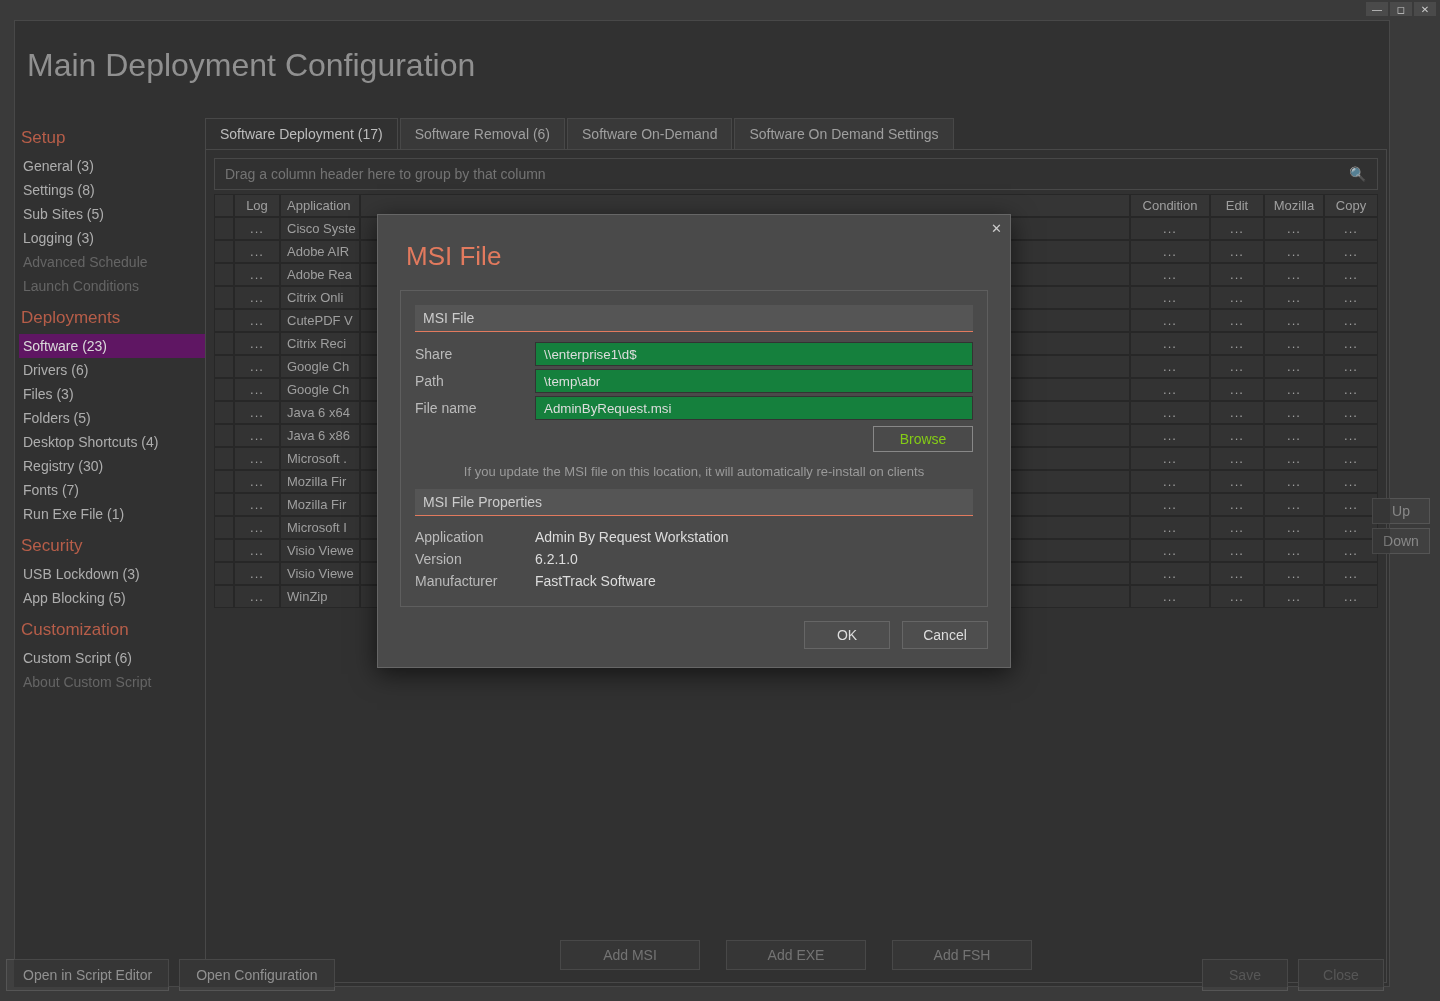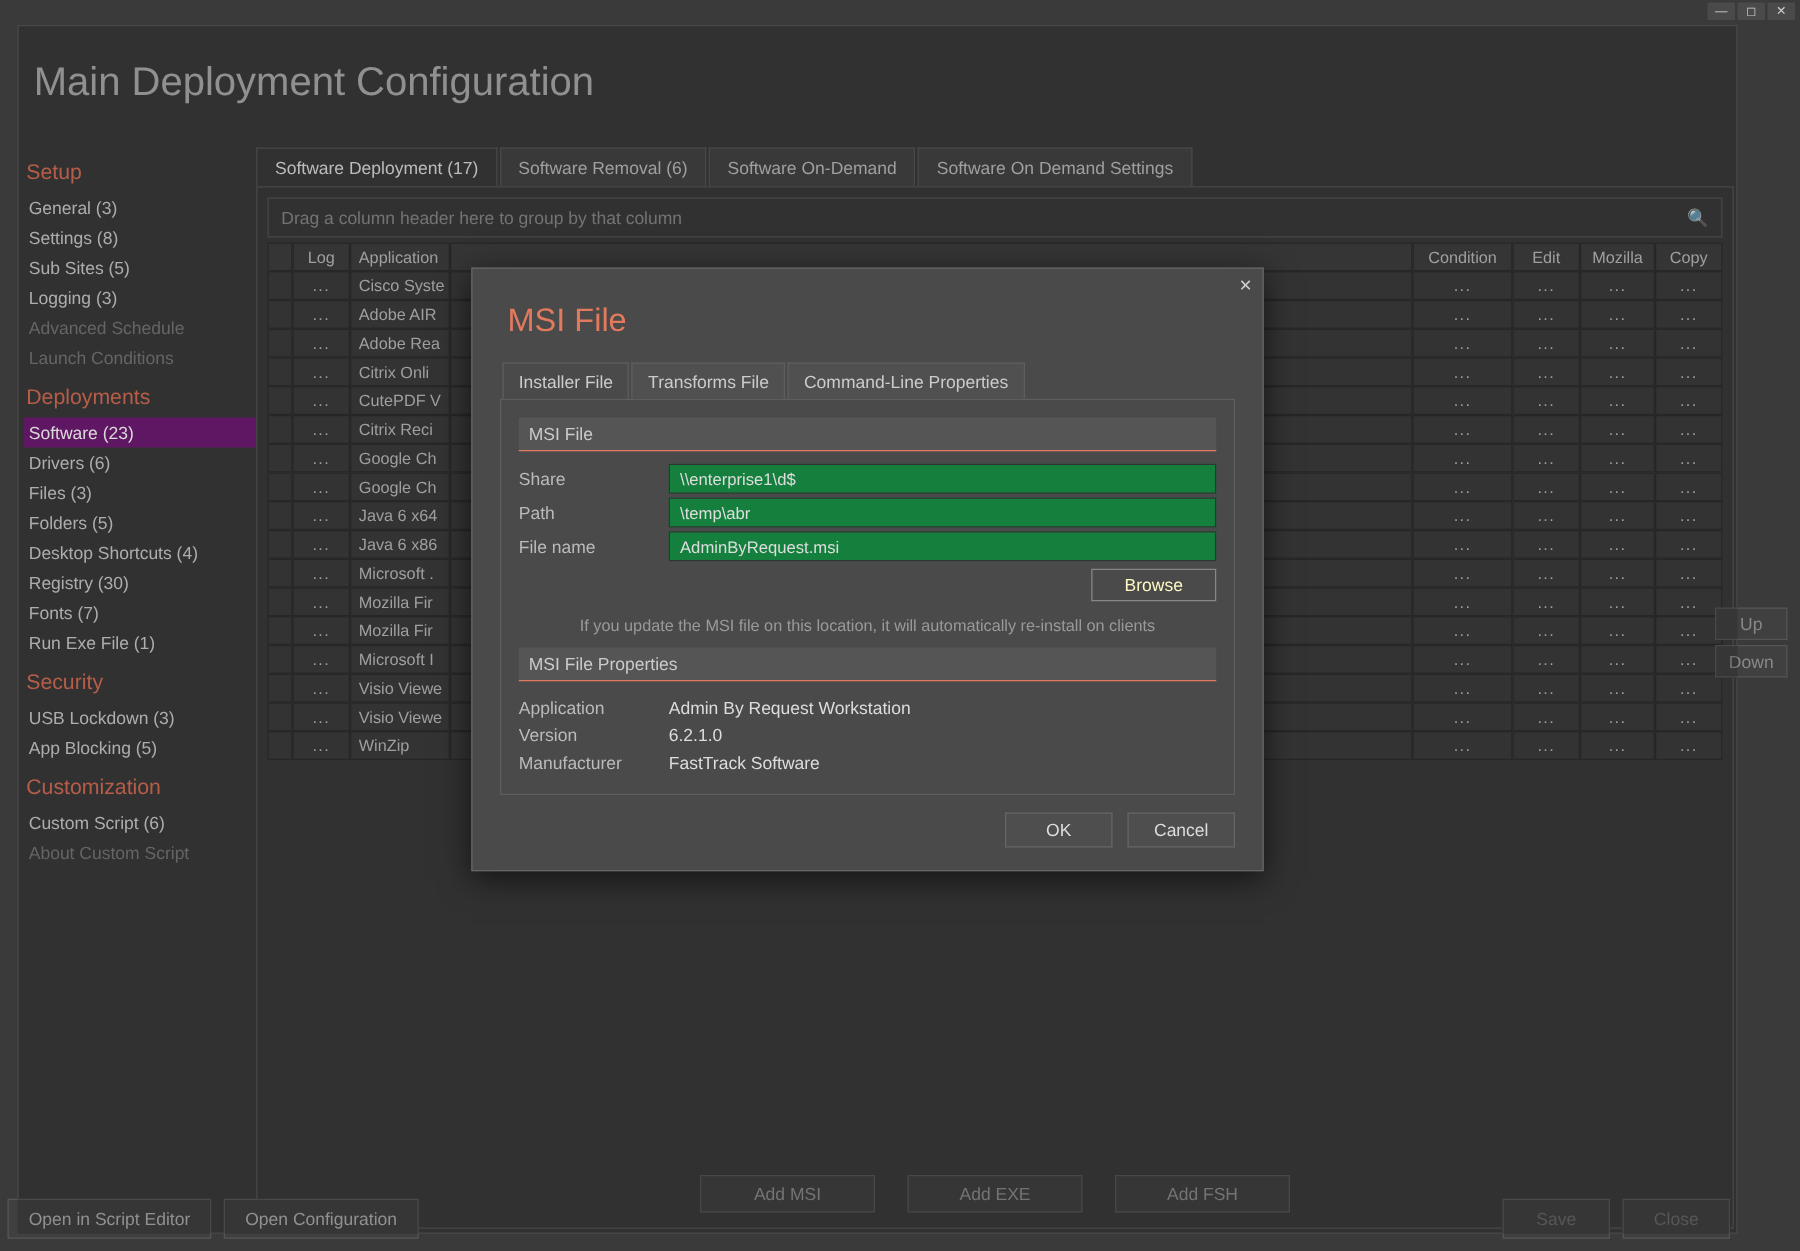--- a/index.html
+++ b/index.html
@@ -126,21 +126,21 @@
 .btn {
   background: #404040;
   border: 1px solid #555;
   color: #888;
   padding: 6px 0;
   width: 140px;
   text-align: center;
   cursor: pointer;
 }
 
-.updown { position: absolute; right: 10px; top: 486px; display: flex; flex-direction: column; gap: 4px; }
+.updown { position: absolute; right: 10px; top: 498px; display: flex; flex-direction: column; gap: 4px; }
 .udbtn {
   width: 58px; padding: 4px 0; text-align: center;
   background: #404040; border: 1px solid #555; color: #888; cursor: pointer;
 }
 
 .dim-overlay {
   position: absolute; left: 14px; top: 20px; right: 50px; bottom: 14px;
   background: rgba(0,0,0,0.15);
   pointer-events: none;
 }
@@ -207,21 +207,21 @@
   flex: 1;
   background: #15803d;
   border: 1px solid #333;
   color: #ddd;
   padding: 4px 8px;
   height: 24px;
 }
 .browse-row { display: flex; justify-content: flex-end; margin-top: 6px; }
 .browse-btn {
   width: 100px; padding: 4px 0; text-align: center;
-  background: #4a4a4a; border: 1px solid #888; color: #fef9c3; cursor: pointer;
+  background: #4a4a4a; border: 1px solid #888; color: #84cc16; cursor: pointer;
 }
 .hint { text-align: center; color: #9a9a9a; font-size: 13px; padding: 12px 0 4px 0; }
 .prop-row { display: flex; padding: 3px 0; }
 .prop-label { width: 120px; color: #bbb; }
 .prop-val { color: #ddd; }
 .modal-footer { display: flex; justify-content: flex-end; gap: 12px; padding: 0 22px 18px 0; }
 .mfbtn {
   width: 86px; padding: 5px 0; text-align: center;
   background: #4e4e4e; border: 1px solid #666; color: #ddd; cursor: pointer;
 }
@@ -489,25 +489,20 @@
   <div class="fspacer"></div>
   <div class="fbtn dim" style="width:86px;text-align:center">Save</div>
   <div class="fbtn dim" style="width:86px;text-align:center">Close</div>
 </div>
 
 <div class="dim-overlay"></div>
 
 <div class="modal">
   <div class="modal-close">✕</div>
   <div class="modal-title">MSI File</div>
-  <div class="modal-tabs" id="modal-tabs">
-      <div class="modal-tab active">Installer File</div>
-      <div class="modal-tab">Transforms File</div>
-      <div class="modal-tab">Command-Line Properties</div>
-    </div>
   <div class="modal-body">
     <div class="section-h">MSI File</div>
     <div class="form-row">
       <div class="form-label">Share</div>
       <input class="form-input" value="\\enterprise1\d$" style="">
     </div>
     <div class="form-row">
       <div class="form-label">Path</div>
       <input class="form-input" value="\temp\abr" style="">
     </div>

